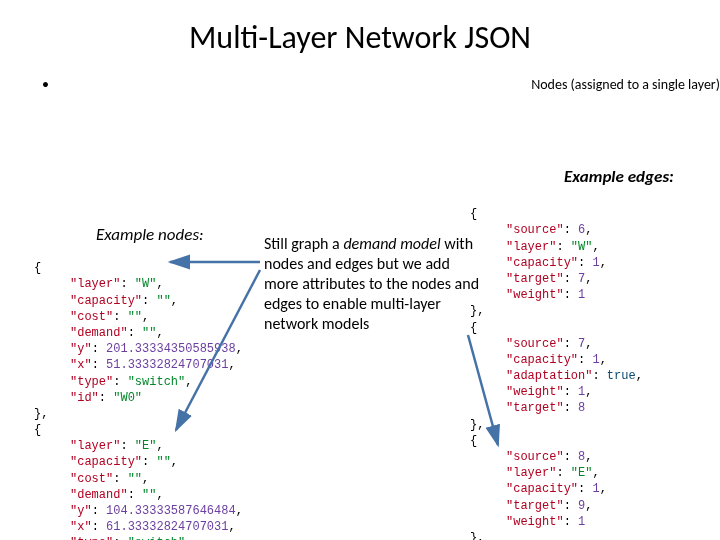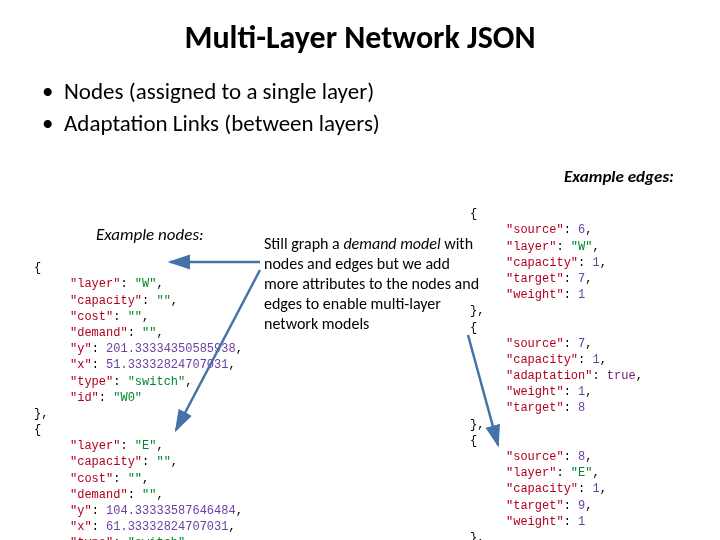--- a/index.html
+++ b/index.html
@@ -9,26 +9,27 @@
     background: #fff;
     font-family: Calibri, Arial, sans-serif;
     color: #000;
     position: relative;
     overflow: hidden;
   }
   .title {
     font-size: 32px;
     text-align: center;
     padding-top: 18px;
-    font-weight: 700;
+    font-weight: 400;
   }
   .bullets {
-    margin: 18px 8px 0 42px;
-    font-size: 23px;
+    margin: 18px 0 0 42px;
+    font-size: 14px;
     line-height: 1.4;
+    text-align: right;
   }
   .bullets li {
     list-style: none;
     position: relative;
     padding-left: 22px;
   }
   .bullets li::before {
     content: "•";
     position: absolute;
     left: 0;
@@ -71,37 +72,36 @@
     left: 34px;
     top: 244px;
   }
   .code-right {
     left: 470px;
     top: 190px;
   }
   .k { color: #b00020; } 
   .s { color: #008828; } 
   .n { color: #6b3fa0; } 
-  .b { color: #701a75; } 
+  .b { color: #0c4a6e; } 
   .p { color: #000; }    
   svg.arrows {
     position: absolute;
     left: 0; top: 0;
     width: 720px; height: 540px;
     pointer-events: none;
   }
 </style>
 </head>
 <body>
 
 <div class="title">Multi-Layer Network JSON</div>
 
 <ul class="bullets">
   <li>Nodes (assigned to a single layer)</li>
-  <li>Adaptation Links (between layers)</li>
 </ul>
 
 <div class="label-nodes">Example nodes:</div>
 <div class="label-edges">Example edges:</div>
 
 <div class="desc">
   <span>Still graph a </span><span class="em">demand model</span><span> with nodes and edges but we add more attributes to the nodes and edges to enable multi-layer network models</span>
 </div>
 
 <div class="code code-left">

